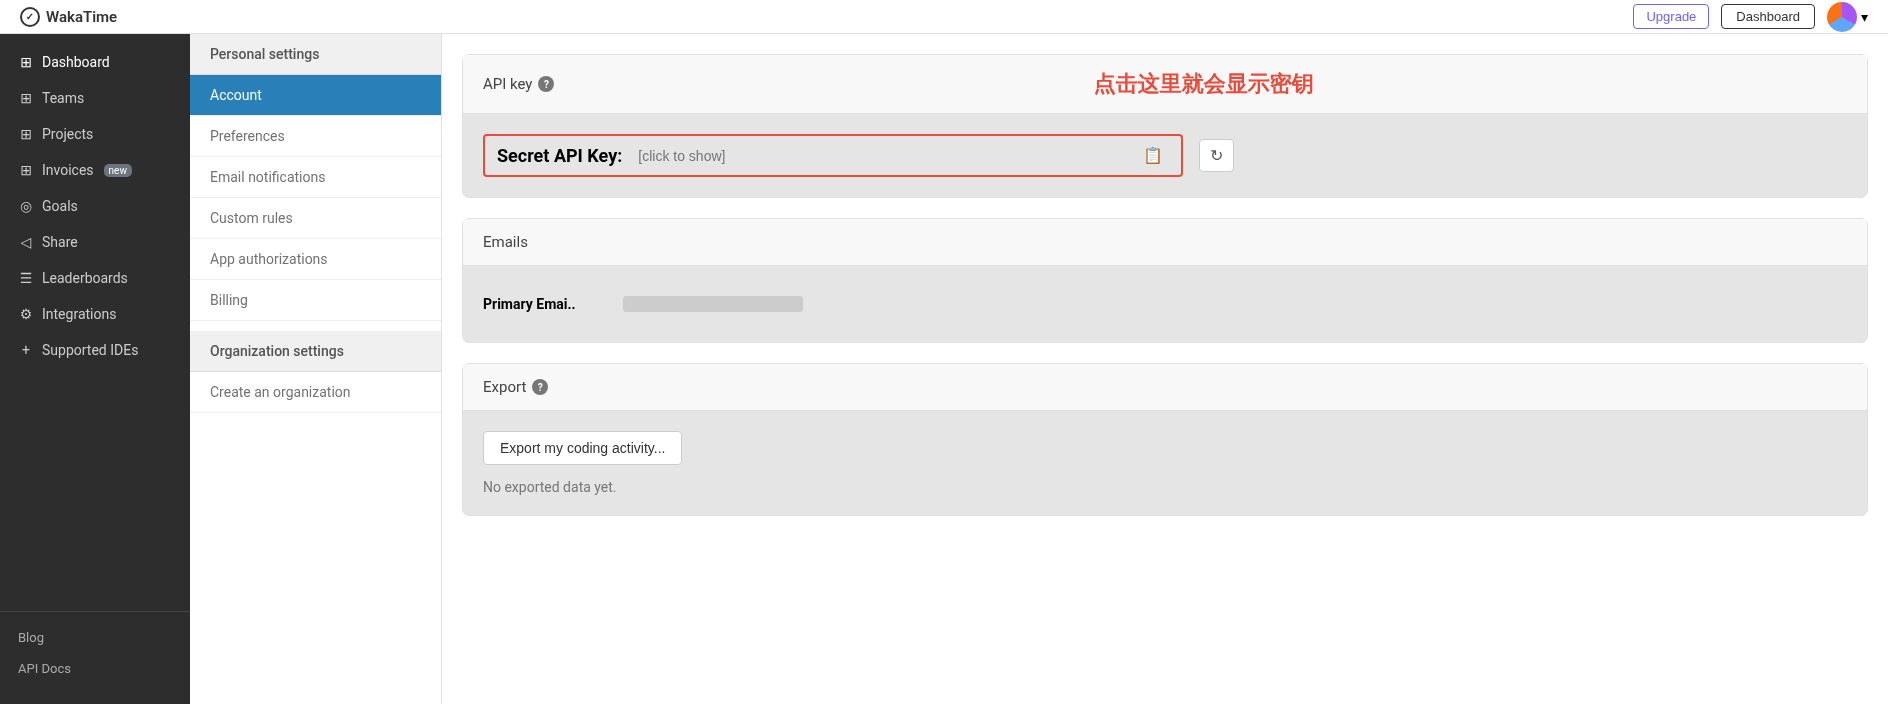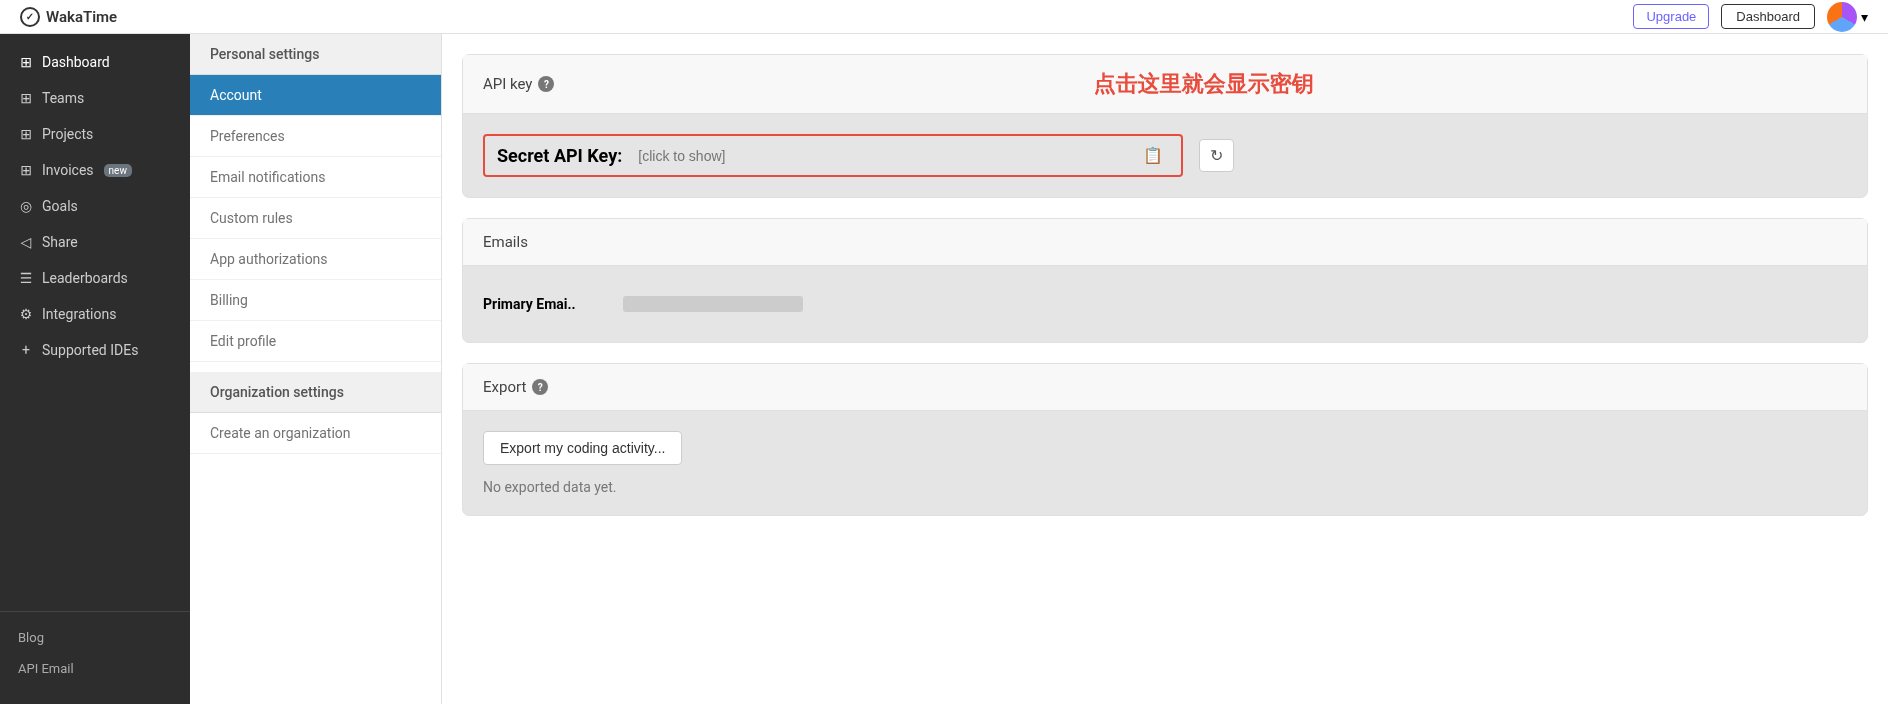--- a/index.html
+++ b/index.html
@@ -324,35 +324,34 @@
     <div class="sidebar-item">
       <span class="sidebar-icon">⚙</span>
       <span>Integrations</span>
     </div>
     <div class="sidebar-item">
       <span class="sidebar-icon">+</span>
       <span>Supported IDEs</span>
     </div>
     <div class="sidebar-footer">
       <div class="sidebar-footer-item">Blog</div>
-      <div class="sidebar-footer-item">API Email</div>
+      <div class="sidebar-footer-item">API Docs</div>
     </div>
   </nav>
 
   <div class="content-area">
 
     <div class="settings-sidebar">
       <div class="settings-section-header">Personal settings</div>
       <a class="settings-nav-item active">Account</a>
       <a class="settings-nav-item">Preferences</a>
       <a class="settings-nav-item">Email notifications</a>
       <a class="settings-nav-item">Custom rules</a>
       <a class="settings-nav-item">App authorizations</a>
       <a class="settings-nav-item">Billing</a>
-      <a class="settings-nav-item">Edit profile</a>
 
       <div class="settings-section-header" style="margin-top: 10px;">Organization settings</div>
       <a class="settings-nav-item">Create an organization</a>
     </div>
 
     <div class="main-content">
 
       <div class="content-section">
         <div class="section-header">
           <span>API key</span>

